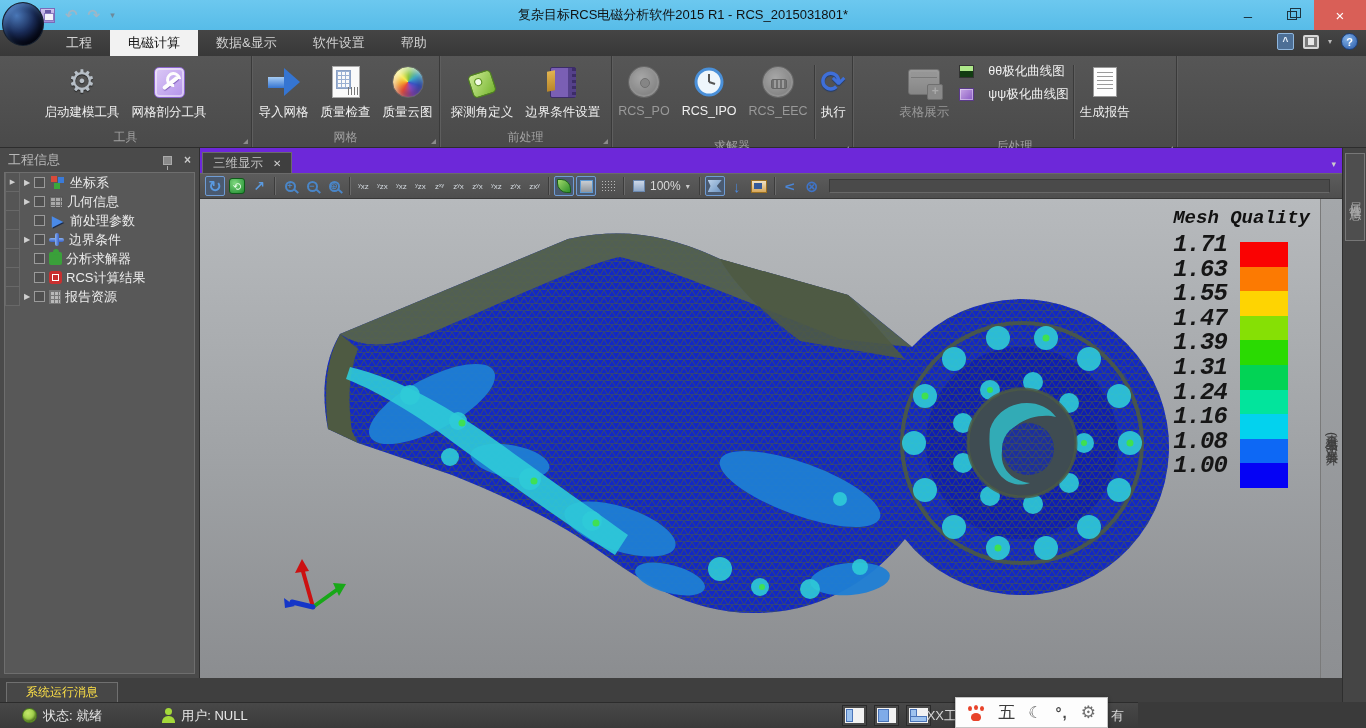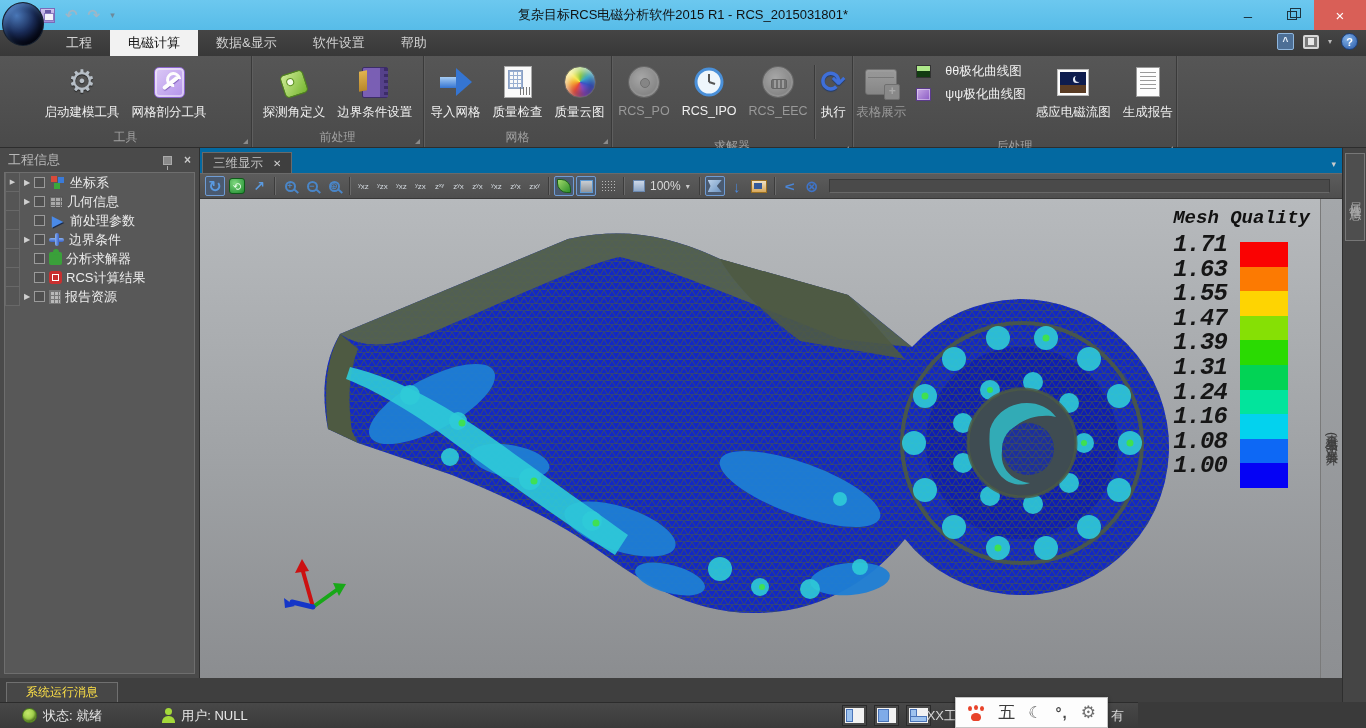--- a/index.html
+++ b/index.html
@@ -102,21 +102,21 @@
   .t-T{color:#4a8ae8;font-weight:bold;font-size:15px;font-family:"Liberation Serif","DejaVu Serif",serif;text-shadow:1px 1px 0 #1a2a4a}
   .t-bound{width:16px;height:13px;position:relative}
   .t-bound::before{content:"";position:absolute;left:0;top:5px;width:15px;height:4px;background:linear-gradient(180deg,#8ab2f0,#3a62c8);border-radius:2px}
   .t-bound::after{content:"";position:absolute;left:6px;top:0;width:4px;height:13px;background:linear-gradient(90deg,#8ab2f0,#3a62c8);border-radius:2px}
   .t-solver{width:13px;height:13px;background:#3aa03a;border-radius:2px;position:relative}
   .t-solver::after{content:"";position:absolute;left:4px;top:-3px;width:6px;height:6px;border-radius:50%;background:#3aa03a}
   .t-rcs{width:13px;height:13px;background:#c83030;border-radius:3px;position:relative}
   .t-rcs::after{content:"";position:absolute;left:3px;top:3px;width:5px;height:5px;border:1.5px solid #fff}
   .t-rep{width:12px;height:14px;background:#b8b8b8;border:1px solid #777;background-image:linear-gradient(#777 1px,transparent 1px),linear-gradient(90deg,#777 1px,transparent 1px);background-size:4px 4px}
   
-  .viewport{position:absolute;left:200px;top:0;width:1142px;height:530px;background:#0369a1}
+  .viewport{position:absolute;left:200px;top:0;width:1142px;height:530px;background:#6d28d9}
   .vtabs{height:25px;display:flex;align-items:flex-end;position:relative}
   .vtab{height:21px;margin-left:2px;padding:0 10px;background:#3f3f3f;border:1px solid #6a6a6a;border-bottom:none;display:flex;align-items:center;gap:10px;color:#c2c2c2;font-size:12.5px}
   .vtab .x{font-size:10px;font-weight:bold;color:#d0d0d0}
   .vtabs .tab-dd{position:absolute;right:6px;bottom:4px;color:#ccc;font-size:9px}
   .vtoolbar{height:26px;background:linear-gradient(180deg,#5c5c5c,#4e4e4e);border-top:1px solid #6a6a6a;border-bottom:1px solid #383838;display:flex;align-items:center;padding:0 4px}
   .tbtn{min-width:20px;height:20px;margin:0 1px;border:1px solid transparent;display:flex;align-items:center;justify-content:center;color:#cfd6dd;position:relative}
   .tbtn.sel{border-color:#6f9cd4;background:#4a5a70;border-radius:2px}
   .vsep{width:1px;height:18px;background:#3c3c3c;box-shadow:1px 0 0 #6a6a6a;margin:0 4px}
   .g-rotate{color:#5a9ae0;font-size:16px;font-weight:bold}
   .g-orbit{width:16px;height:16px;border-radius:3px;background:radial-gradient(circle at 35% 30%,#7fd87f,#1e8a2e);border:1px solid #0f5a1a;color:#eaffea;font-size:10px;display:flex;align-items:center;justify-content:center}
@@ -228,60 +228,60 @@
       <div class="rbtn">
         <div class="ric">
             <span class="i-meshtool"></span>
           </div>
         <div class="rtext">网格剖分工具</div>
       </div>
     </div>
     <div class="rlabel-row"><span>工具</span><i class="corner"></i></div>
   </div>
 
+  <div class="rgroup" style="width:188px">
+    <div class="rbtns">
+      <div class="rbtn">
+        <div class="ric">
+            <span class="i-import"></span>
+          </div>
+        <div class="rtext">导入网格</div>
+      </div>
+      <div class="rbtn">
+        <div class="ric">
+            <span class="i-sheet"></span>
+          </div>
+        <div class="rtext">质量检查</div>
+      </div>
+      <div class="rbtn">
+        <div class="ric">
+            <span class="i-cloud"></span>
+          </div>
+        <div class="rtext">质量云图</div>
+      </div>
+    </div>
+    <div class="rlabel-row"><span>网格</span><i class="corner"></i></div>
+  </div>
+
   <div class="rgroup" style="width:172px">
     <div class="rbtns">
       <div class="rbtn">
         <div class="ric">
             <span class="i-tag"></span>
           </div>
         <div class="rtext">探测角定义</div>
       </div>
       <div class="rbtn">
         <div class="ric">
             <span class="i-book"></span>
           </div>
         <div class="rtext">边界条件设置</div>
       </div>
     </div>
     <div class="rlabel-row"><span>前处理</span><i class="corner"></i></div>
-  </div>
-
-  <div class="rgroup" style="width:188px">
-    <div class="rbtns">
-      <div class="rbtn">
-        <div class="ric">
-            <span class="i-import"></span>
-          </div>
-        <div class="rtext">导入网格</div>
-      </div>
-      <div class="rbtn">
-        <div class="ric">
-            <span class="i-sheet"></span>
-          </div>
-        <div class="rtext">质量检查</div>
-      </div>
-      <div class="rbtn">
-        <div class="ric">
-            <span class="i-cloud"></span>
-          </div>
-        <div class="rtext">质量云图</div>
-      </div>
-    </div>
-    <div class="rlabel-row"><span>网格</span><i class="corner"></i></div>
   </div>
 
   <div class="rgroup" style="width:241px">
     <div class="rbtns">
       <div class="rbtn disabled">
         <div class="ric">
             <span class="i-po"></span>
           </div>
         <div class="rtext">RCS_PO</div>
       </div>
@@ -322,28 +322,20 @@
       </div>
       <div class="post-stack">
         <div class="smallbtn">
           <span class="i-mini-theta"></span>
           <span>θθ极化曲线图</span>
         </div>
         <div class="smallbtn">
           <span class="i-mini-psi"></span>
           <span>ψψ极化曲线图</span>
         </div>
-      </div>
-      <div class="rbtn">
-        <div class="ric">
-            <span class="i-photo">
-              <i></i>
-            </span>
-          </div>
-        <div class="rtext">感应电磁流图</div>
       </div>
       <div class="rsep"></div>
       <div class="rbtn">
         <div class="ric">
             <span class="i-report"></span>
           </div>
         <div class="rtext">生成报告</div>
       </div>
     </div>
     <div class="rlabel-row"><span>后处理</span><i class="corner"></i></div>

